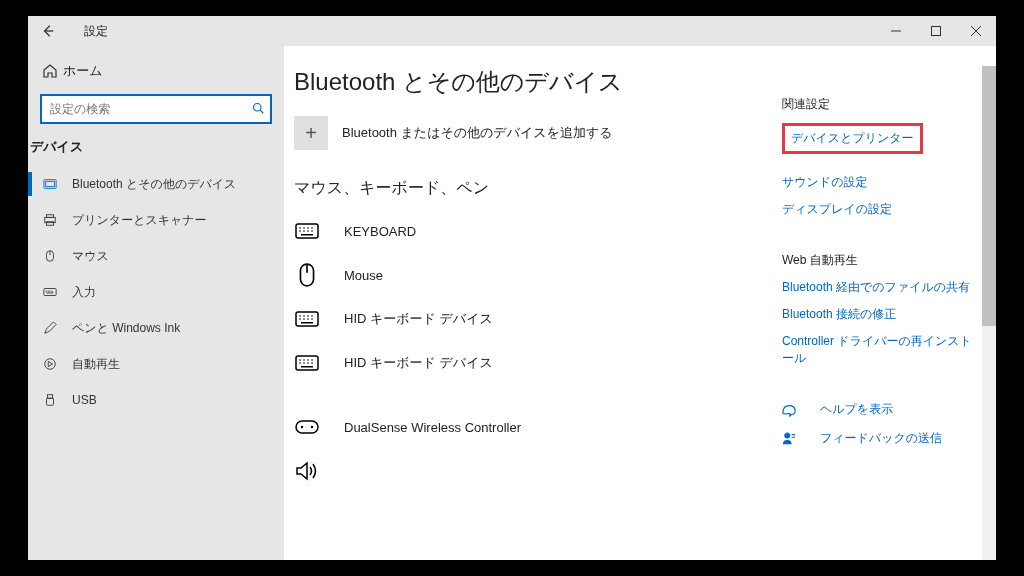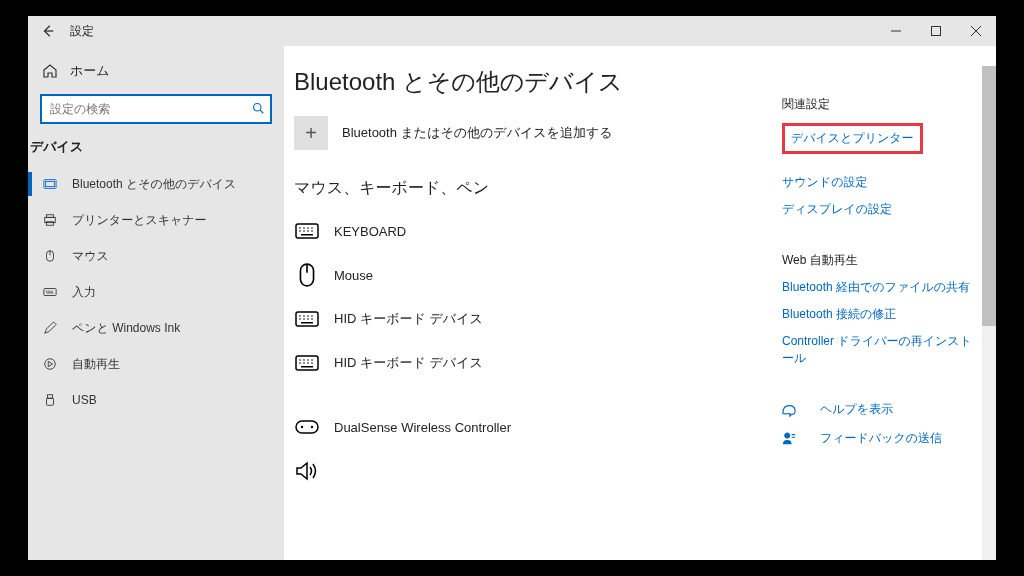--- a/index.html
+++ b/index.html
@@ -31,21 +31,21 @@
   width: 40px;
   height: 30px;
   display: flex;
   align-items: center;
   justify-content: center;
   color: #333;
 }
 .titlebar .title {
   font-size: 12px;
   color: #222;
-  margin-left: 2px;
+  margin-left: 16px;
 }
 .window-controls {
   position: absolute;
   right: 0;
   top: 0;
   display: flex;
 }
 .window-controls .ctl {
   width: 40px;
   height: 30px;
@@ -64,21 +64,21 @@
   background: #e6e6e6;
   display: flex;
   flex-direction: column;
   padding-top: 8px;
 }
 .home-row {
   display: flex;
   align-items: center;
   height: 34px;
   padding-left: 14px;
-  gap: 12px;
+  gap: 5px;
   font-size: 13px;
   color: #222;
 }
 .search-wrap {
   padding: 6px 12px 0 12px;
 }
 .search {
   width: 100%;
   height: 30px;
   border: 2px solid #0067c0;
@@ -168,21 +168,21 @@
   color: #222;
 }
 .section-heading {
   font-size: 16px;
   color: #222;
   margin-bottom: 10px;
 }
 .device-row {
   display: flex;
   align-items: center;
-  gap: 14px;
+  gap: 24px;
   height: 44px;
   font-size: 13px;
   color: #222;
 }
 .device-icon {
   width: 26px;
   height: 22px;
   display: flex;
   align-items: center;
   justify-content: center;

